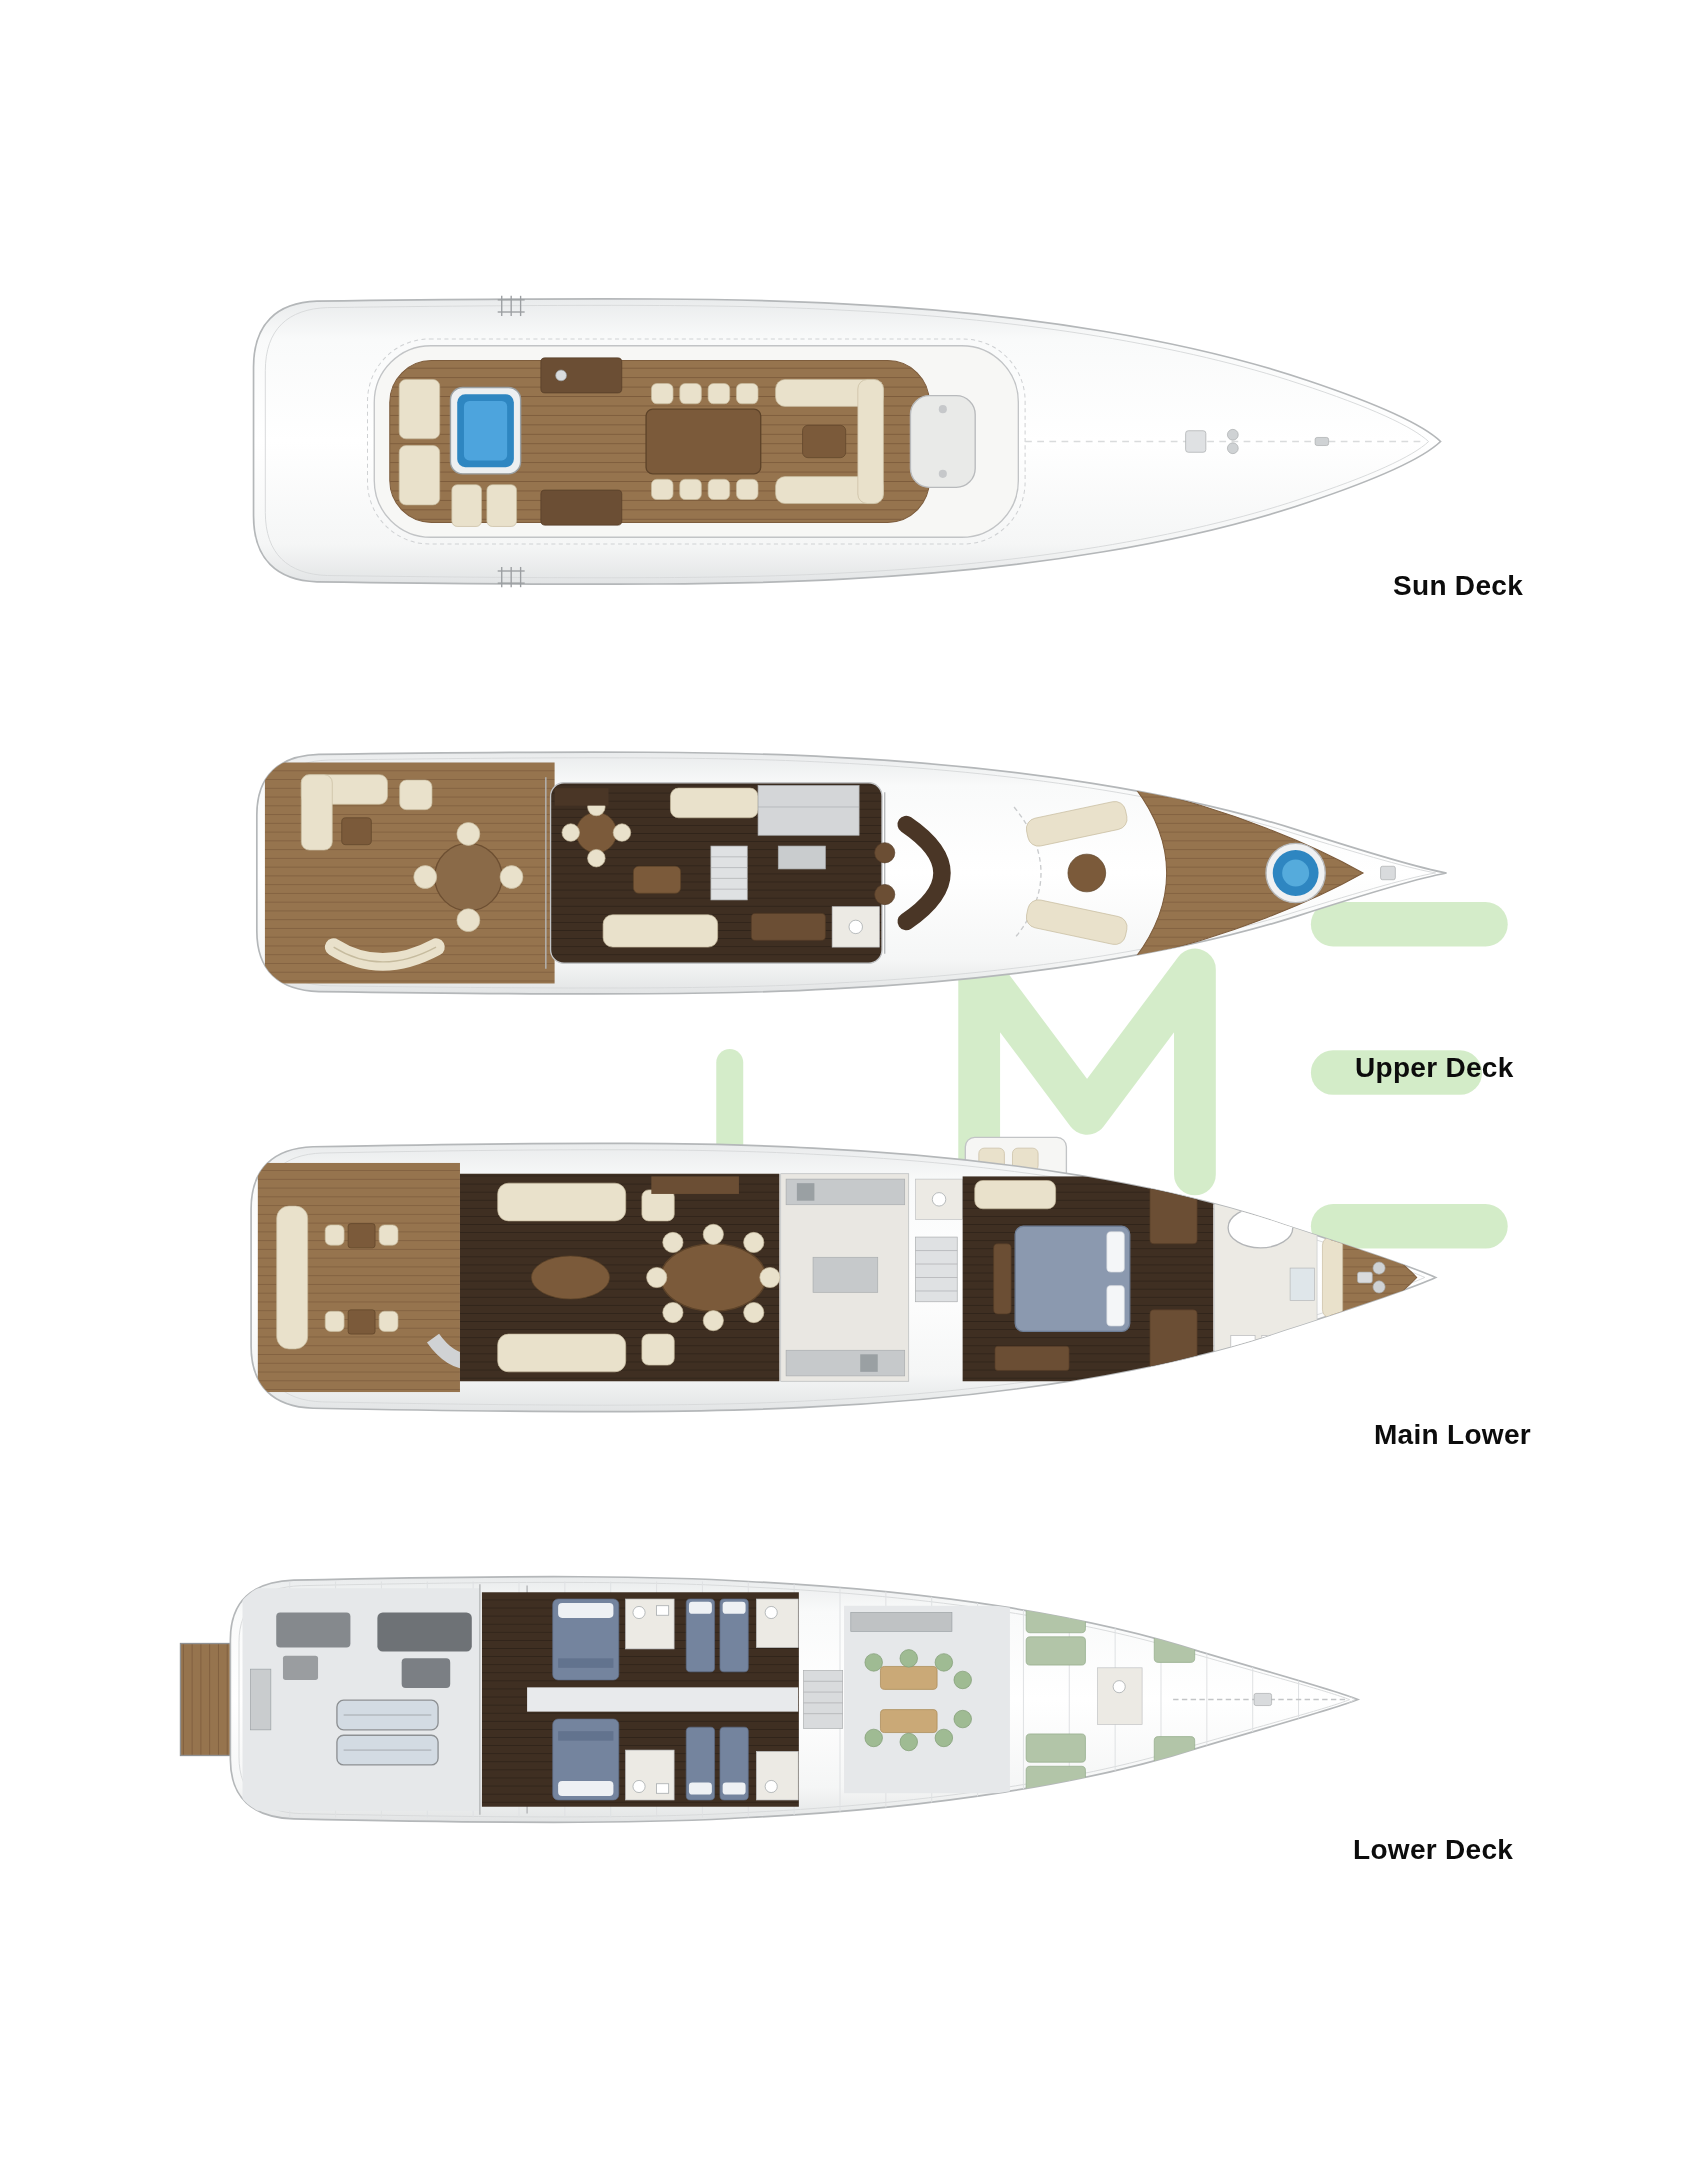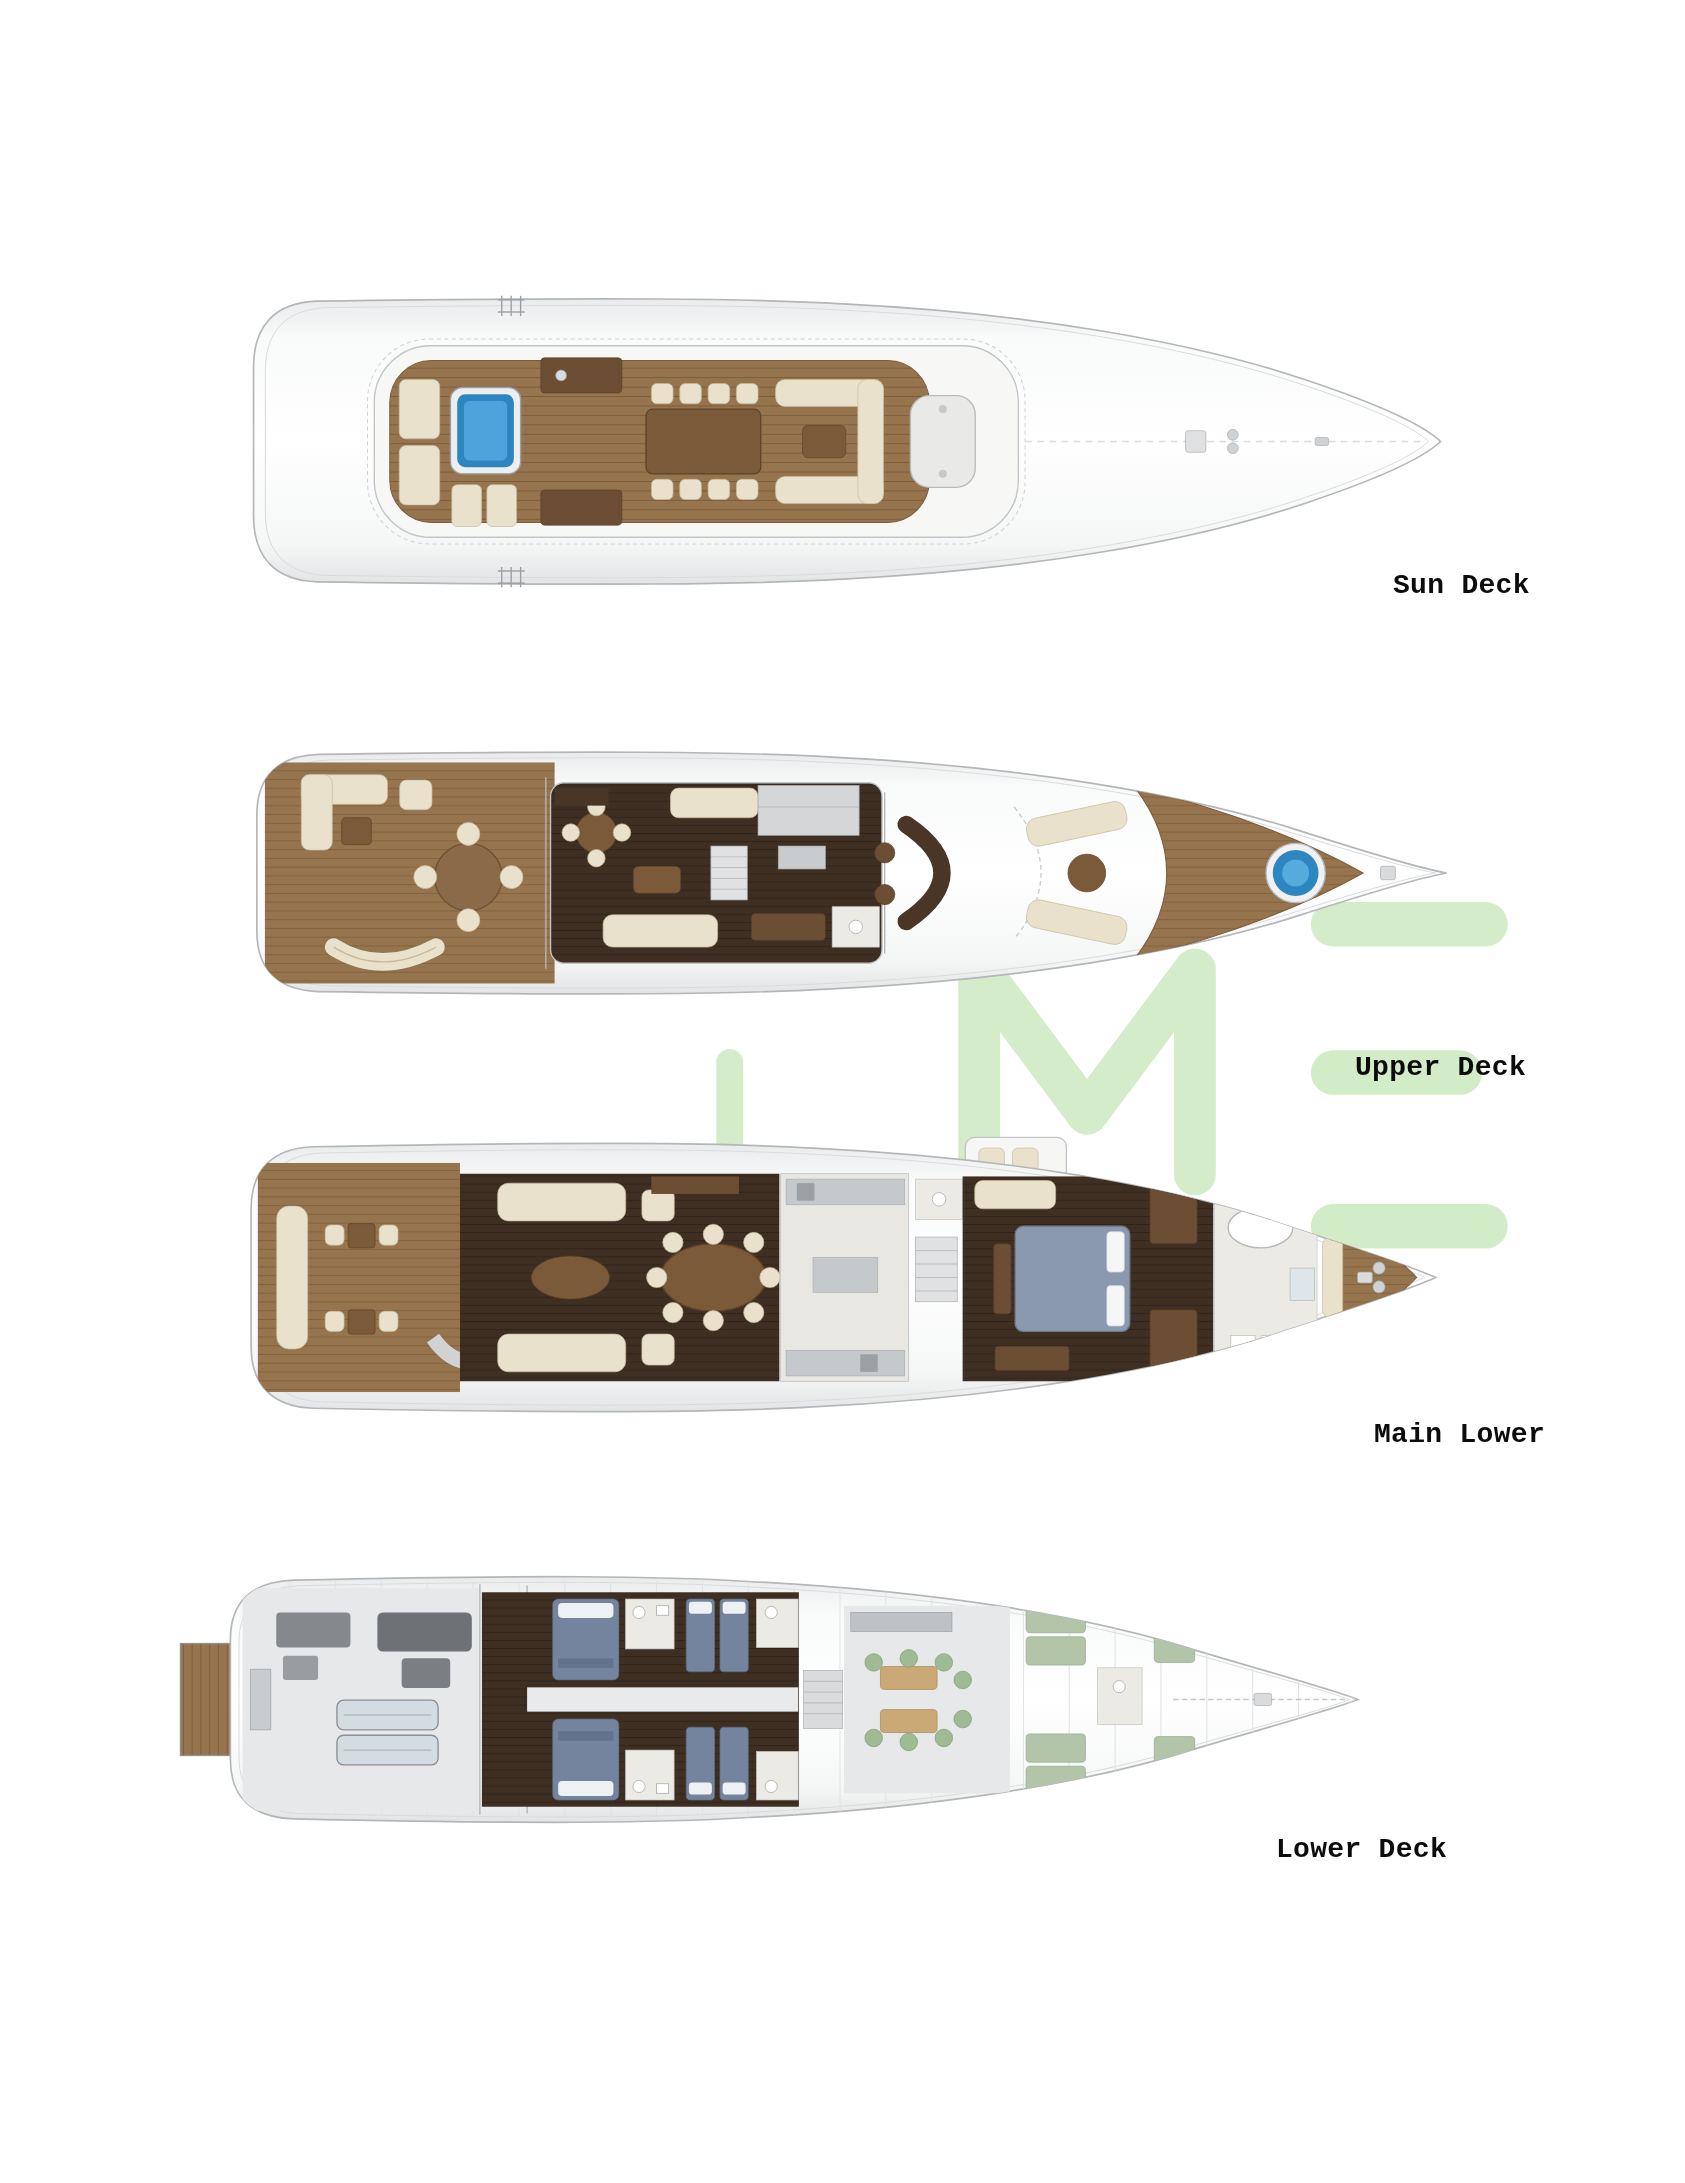--- a/index.html
+++ b/index.html
@@ -1,18 +1,18 @@
 <!DOCTYPE html>
 <html style="font-size:10.8px"><head>
 <meta charset="utf-8">
 <style>
   html,body { margin:0; padding:0; background:#ffffff; }
   .canvas {
     position:relative; width:1562px; height:2183px; background:#ffffff;
-    font-family:Liberation Mono, monospace; overflow:hidden;
+    font-family:Liberation Sans, sans-serif; overflow:hidden;
   }
   .layer { position:absolute; left:0; top:0; }
   .deck  { position:absolute; z-index:2; }
   .deck-label {
     position:absolute; z-index:3; font-weight:700; font-size:28px;
     color:#0c0c0c; letter-spacing:0.3px; white-space:nowrap;
   }
   .wm { z-index:1; }
   svg { display:block; }
 </style>
@@ -531,16 +531,16 @@
         </g>
 
         <g>
           <line x1="1480" y1="195" x2="1740" y2="195" stroke="#c3c5c7" stroke-width="2" stroke-dasharray="8 5"></line>
           <path d="M1520 60 L1750 195 M1520 330 L1750 195" fill="none" stroke="#d5d7d9" stroke-width="2"></path>
           <rect x="1600" y="186" width="26" height="18" rx="3" fill="#d9dbdd" stroke="#a7aaac"></rect>
         </g>
       </g>
     </svg>
   </figure>
-  <div class="deck-label" style="left:1276px; top:1834px;text-align:right;">Lower Deck</div>
+  <div class="deck-label" style="left:1353px; top:1834px;text-align:right;">Lower Deck</div>
 
 </div>
 
 
 </body></html>

